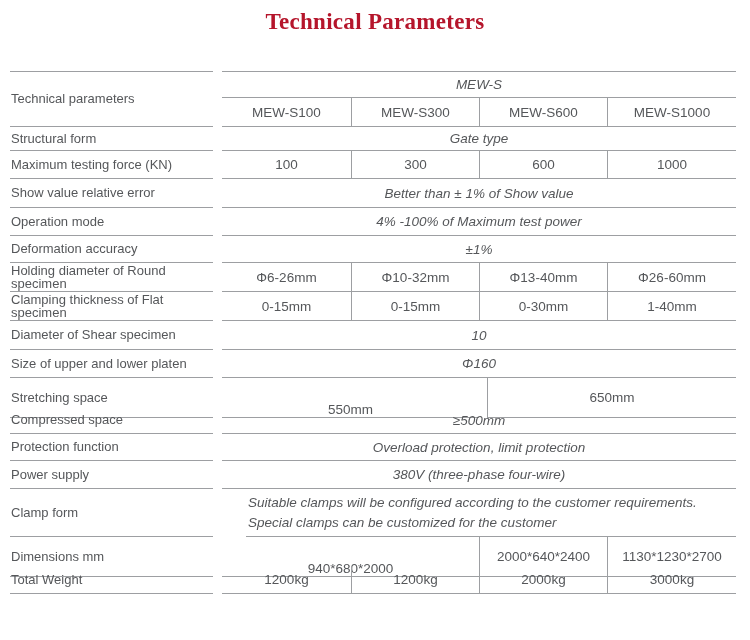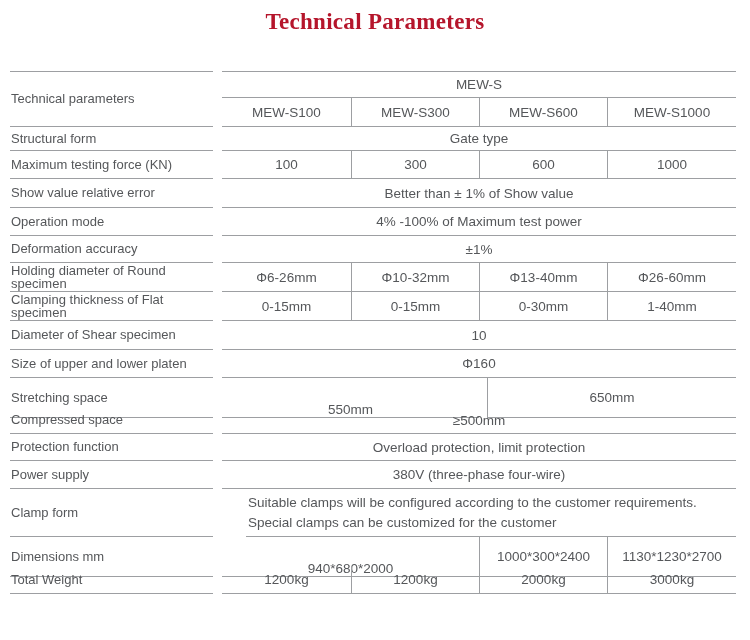--- a/index.html
+++ b/index.html
@@ -41,21 +41,21 @@
     border-bottom: 1px solid #9d9fa2;
     font-size: 13.5px;
     text-align: center;
   }
   .bt { border-top: 1px solid #9d9fa2; }
   .bl { border-left: 1px solid #9d9fa2; }
   .c1 { grid-column: 3; }
   .c2 { grid-column: 4; }
   .c3 { grid-column: 5; }
   .c4 { grid-column: 6; }
-  .cspan { grid-column: 3 / 7; }
+  .cspan { grid-column: 3 / 7; font-style: italic; }
   .ch1 { grid-column: 3 / 5; margin-top: 24px; }
   .ch2 { grid-column: 5 / 7; margin-left: 8px; }
   .multiline {
     flex-direction: column;
     align-items: flex-start;
     justify-content: center;
     text-align: left;
     line-height: 19.5px;
     padding-left: 2px;
     margin-left: 24px;
@@ -157,21 +157,21 @@
     <div class="lbl">Clamp form</div>
     <div class="cell cspan multiline">
       <div>Suitable clamps will be configured according to the customer requirements.</div>
       <div>Special clamps can be customized for the customer</div>
     </div>
   </div>
 
   <div class="trow" style="height:29px">
     <div class="lbl">Dimensions mm</div>
     <div class="cell ch1">940*680*2000</div>
-    <div class="cell c3 bl">1000*300*2400</div>
+    <div class="cell c3 bl">2000*640*2400</div>
     <div class="cell c4 bl">1130*1230*2700</div>
   </div>
 
   <div class="trow" style="height:28px">
     <div class="lbl">Total Weight</div>
     <div class="cell c1">1200kg</div>
     <div class="cell c2 bl">1200kg</div>
     <div class="cell c3 bl">2000kg</div>
     <div class="cell c4 bl">3000kg</div>
   </div>

